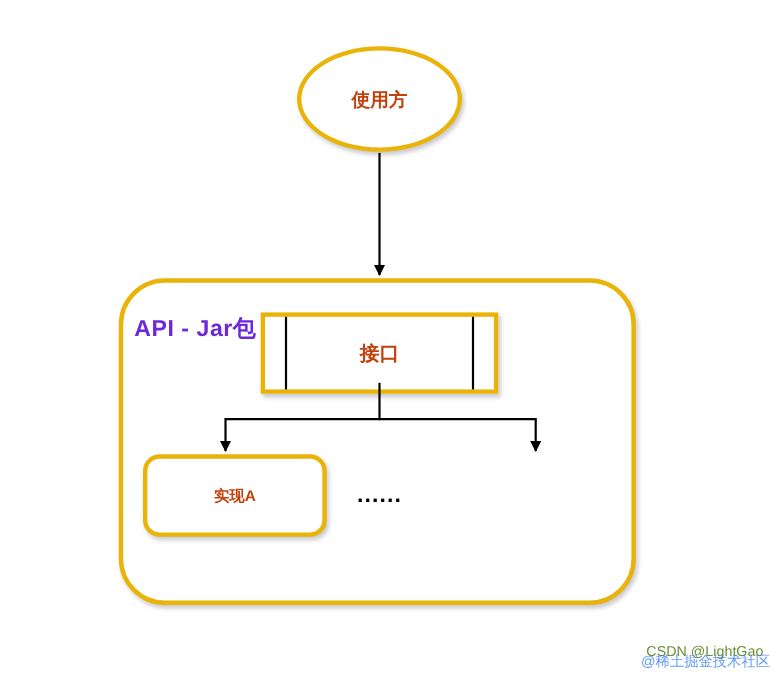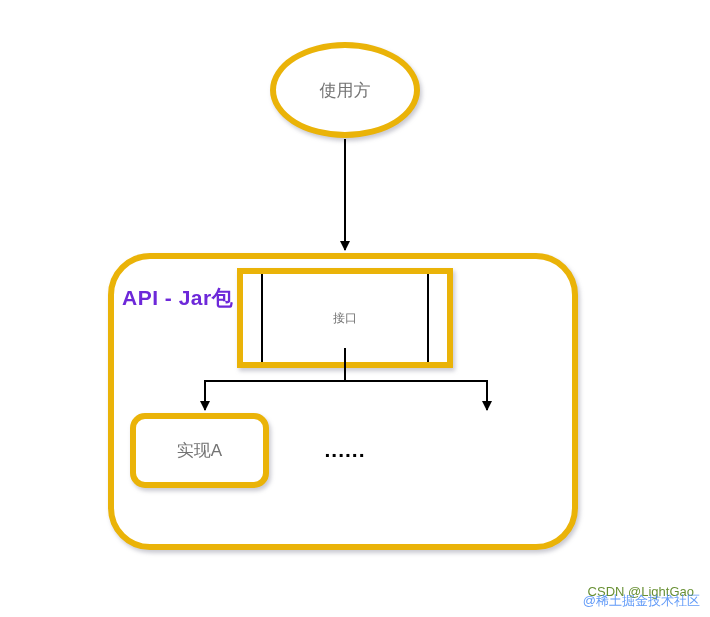--- a/index.html
+++ b/index.html
@@ -12,26 +12,26 @@
     position: relative;
     width: 710px;
     height: 617px;
     background: #ffffff;
     overflow: hidden;
   }
   .shape {
     position: absolute;
     box-sizing: border-box;
     background: #ffffff;
-    border: 6px solid #eab308;
+    border: 4px solid #eab308;
     display: flex;
     align-items: center;
     justify-content: center;
-    color: #737373;
-    font-weight: 400;
+    color: #c2410c;
+    font-weight: 700;
     filter: drop-shadow(2px 3px 2px rgba(60,60,90,0.28));
   }
   .ellipse-consumer {
     left: 270px; top: 42px;
     width: 150px; height: 96px;
     border-radius: 50%;
     font-size: 17px;
   }
   .container-box {
     left: 108px; top: 253px;
@@ -42,37 +42,37 @@
   }
   .container-label {
     position: absolute;
     left: 122px; top: 284px;
     font-size: 21px;
     font-weight: 700;
     color: #6d28d9;
     letter-spacing: 0.5px;
   }
   .interface-box {
-    left: 237px; top: 268px;
-    width: 216px; height: 100px;
+    left: 237px; top: 284px;
+    width: 216px; height: 74px;
     border-radius: 0;
-    font-size: 12px;
+    font-size: 18px;
   }
   .interface-bar {
     position: absolute;
     top: 0; bottom: 0;
     width: 0;
     border-left: 2px solid #000000;
   }
   .interface-bar.left  { left: 18px; }
   .interface-bar.right { right: 18px; }
   .impl-box {
-    width: 139px; height: 75px;
+    width: 167px; height: 75px;
     border-radius: 15px;
-    font-size: 17px;
+    font-size: 14px;
     text-align: right;
   }
   .impl-a { left: 130px; top: 413px; }
   .impl-b { left: 412px; top: 413px; }
   .ellipsis-label {
     position: absolute;
     left: 305px; top: 438px;
     width: 80px;
     text-align: center;
     font-size: 21px;

